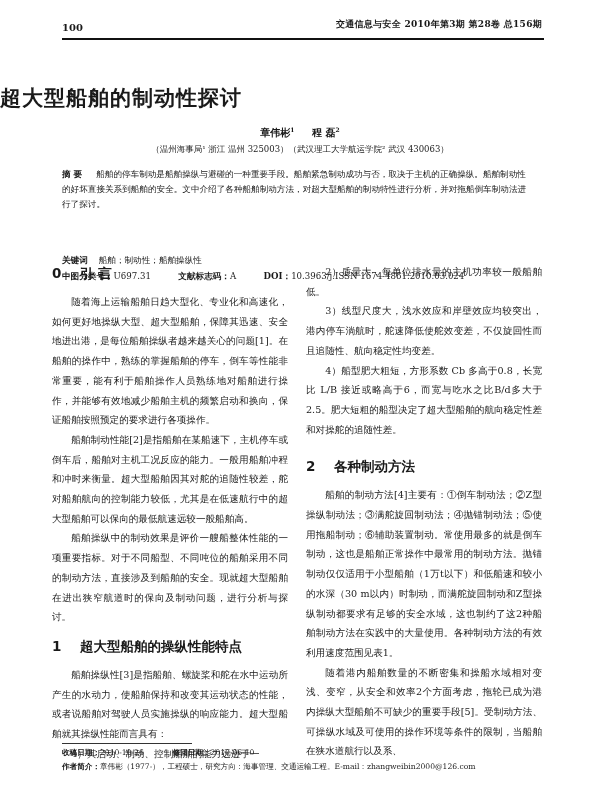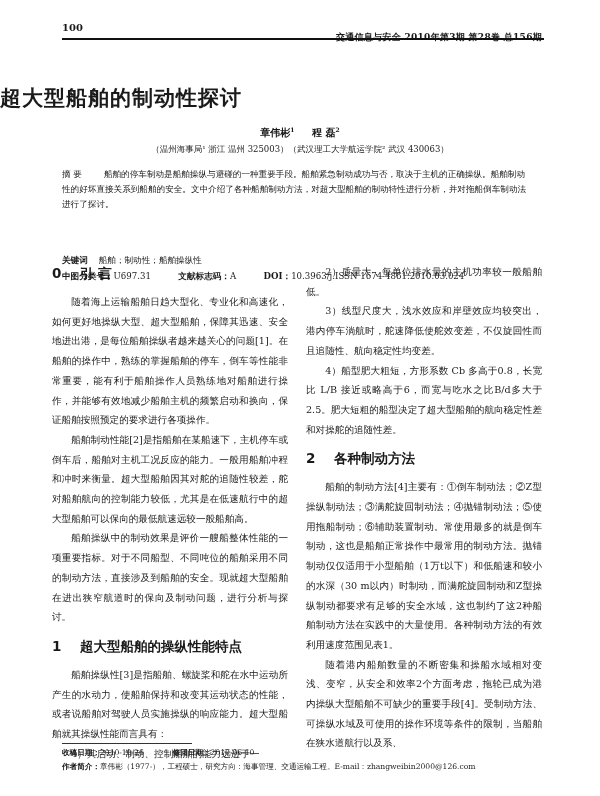--- a/index.html
+++ b/index.html
@@ -1,27 +1,27 @@
 <!DOCTYPE html>
 <html><head>
 <meta charset="utf-8">
 <style>
   html, body { margin: 0; padding: 0; background: #ffffff; }
   body { width: 600px; height: 796px; position: relative; overflow: hidden;
          font-family: "DejaVu Serif", "Liberation Serif", serif; color: #1a1a1a; }
   .page-num { position: absolute; left: 62px; top: 22px; font-size: 10px; font-weight: bold; }
-  .running-head { position: absolute; right: 58px; top: 31px; font-size: 9px; font-weight: bold; letter-spacing: 0.3px; }
+  .running-head { position: absolute; right: 58px; top: 18px; font-size: 9px; font-weight: bold; letter-spacing: 0.3px; }
   .rule { position: absolute; left: 62px; right: 56px; top: 38px; height: 2px; background: #111; }
   .title { position: absolute; left: 0; right: 0; top: 84px; text-align: left;
            font-size: 21px; font-weight: bold; letter-spacing: 1px; }
   .authors { position: absolute; left: 0; right: 0; top: 126px; text-align: center; font-size: 10px; font-weight: bold; }
   .authors sup, sup { font-size: 6px; }
   .affil { position: absolute; left: 0; right: 0; top: 144px; text-align: center; font-size: 8.5px; }
   .abstract { position: absolute; left: 62px; width: 470px; top: 167px; font-size: 8.6px; line-height: 15px; }
-  .abstract .label { font-weight: normal; margin-right: 22px; }
+  .abstract .label { font-weight: bold; margin-right: 14px; }
   .meta-line { position: absolute; left: 62px; width: 480px; font-size: 8.6px; white-space: nowrap; margin-top: 40px; }
   .meta-line .label { font-weight: bold; }
   .col { position: absolute; top: 262px; width: 236px; font-size: 9.6px; line-height: 19.7px; text-align: justify; }
   .col-left { left: 52px; }
   .col-right { left: 306px; }
   .h1 { font-size: 13.5px; font-weight: bold; margin: 0 0 8px 0; line-height: 22px; font-family: "DejaVu Sans", "Liberation Sans", sans-serif; }
   .h1 .num { display: inline-block; width: 28px; }
   .para { margin: 0; text-indent: 2em; }
   .para.noindent { text-indent: 0; }
   .footnote-rule { position: absolute; left: 62px; top: 743px; width: 130px; height: 1px; background: #333; }
@@ -71,25 +71,25 @@
     <span class="num">1</span><span>超大型船舶的操纵性能特点</span>
   </div>
   <p class="para">船舶操纵性[3]是指船舶、螺旋桨和舵在水中运动所产生的水动力，使船舶保持和改变其运动状态的性能，或者说船舶对驾驶人员实施操纵的响应能力。超大型船舶就其操纵性能而言具有：</p>
   <p class="para">4）其启动、制动、控制船舶的能力远逊于一</p>
 </div>
 
 <div class="col col-right">
   <p class="para">2）质量大，每单位排水量的主机功率较一般船舶低。</p>
   <p class="para">3）线型尺度大，浅水效应和岸壁效应均较突出，港内停车淌航时，舵速降低使舵效变差，不仅旋回性而且追随性、航向稳定性均变差。</p>
   <p class="para">4）船型肥大粗短，方形系数 Cb 多高于0.8，长宽比 L/B 接近或略高于6，而宽与吃水之比B/d多大于2.5。肥大短粗的船型决定了超大型船舶的航向稳定性差和对操舵的追随性差。</p>
-  <div class="h1" style="margin-top:8px;">
+  <div class="h1" style="margin-top:16px;">
     <span class="num">2</span><span>各种制动方法</span>
   </div>
   <p class="para">船舶的制动方法[4]主要有：①倒车制动法；②Z型操纵制动法；③满舵旋回制动法；④抛锚制动法；⑤使用拖船制动；⑥辅助装置制动。常使用最多的就是倒车制动，这也是船舶正常操作中最常用的制动方法。抛锚制动仅仅适用于小型船舶（1万t以下）和低船速和较小的水深（30 m以内）时制动，而满舵旋回制动和Z型操纵制动都要求有足够的安全水域，这也制约了这2种船舶制动方法在实践中的大量使用。各种制动方法的有效利用速度范围见表1。</p>
-  <p class="para">随着港内船舶数量的不断密集和操船水域相对变浅、变窄，从安全和效率2个方面考虑，拖轮已成为港内操纵大型船舶不可缺少的重要手段[4]。受制动方法、可操纵水域及可使用的操作环境等条件的限制，当船舶在狭水道航行以及系、</p>
+  <p class="para">随着港内船舶数量的不断密集和操船水域相对变浅、变窄，从安全和效率2个方面考虑，拖轮已成为港内操纵大型船舶不可缺少的重要手段[5]。受制动方法、可操纵水域及可使用的操作环境等条件的限制，当船舶在狭水道航行以及系、</p>
 </div>
 
 <div class="footnote-rule"></div>
 <div class="footnote" style="top:748px;">
   <span class="label">收稿日期：</span><span>2010-10-26</span>
   <span style="display:inline-block;width:24px"></span>
   <span class="label">修回日期：</span><span>2010-06-10</span>
 </div>
 <div class="footnote" style="top:762px;">
   <span class="label">作者简介：</span><span>章伟彬（1977-），工程硕士，研究方向：海事管理、交通运输工程。E-mail：zhangweibin2000@126.com</span>

